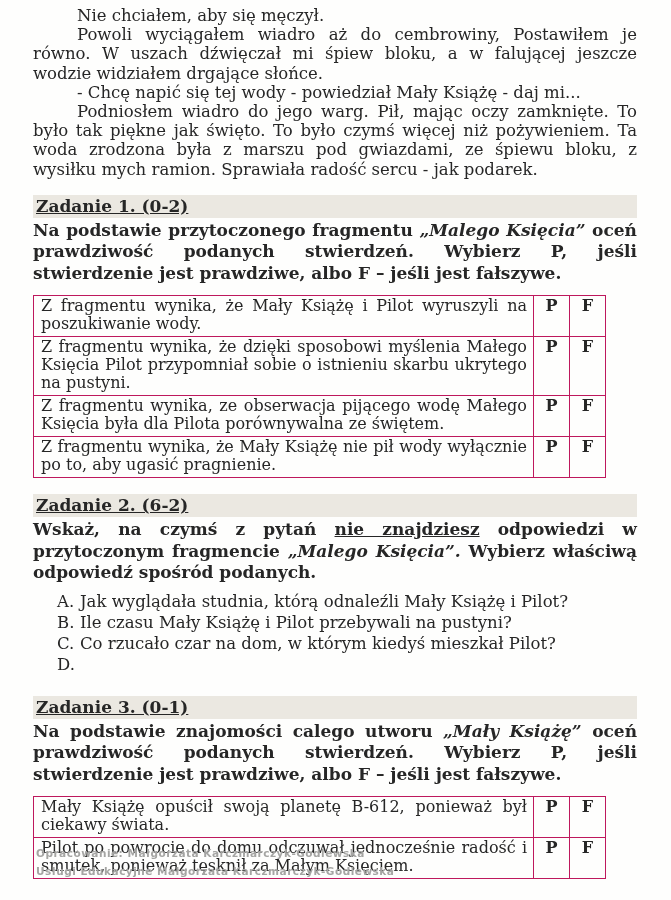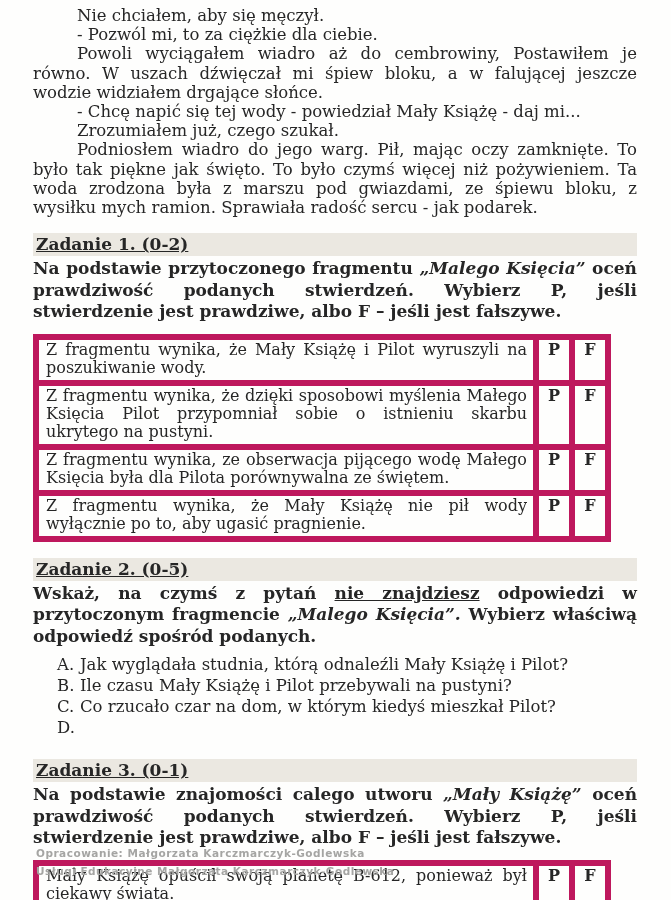--- a/index.html
+++ b/index.html
@@ -58,21 +58,21 @@
   .task-intro .u { text-decoration: underline; }
 
   
   table.tf-table {
     border-collapse: collapse;
     margin-top: 11px;
     width: 572px;
     table-layout: fixed;
   }
   table.tf-table td {
-    border: 6px solid #be185d;
+    border: 1px solid #be185d;
     font-size: 16px;
     line-height: 18px;
     padding: 1px 6px 3px 7px;
     vertical-align: top;
   }
   table.tf-table td.statement { width: 500px; text-align: justify; }
   table.tf-table td.pf {
     width: 36px;
     text-align: center;
     font-weight: bold;
@@ -107,24 +107,22 @@
     line-height: 17.5px;
   }
 </style>
 </head>
 <body>
 
 <div class="page">
 
   <div class="passage">
     <p>Nie chciałem, aby się męczył.</p>
-    <p>- Pozwól mi, to za ciężkie dla ciebie.</p>
     <p>Powoli wyciągałem wiadro aż do cembrowiny, Postawiłem je równo. W uszach dźwięczał mi śpiew bloku, a w falującej jeszcze wodzie widziałem drgające słońce.</p>
     <p>- Chcę napić się tej wody - powiedział Mały Książę - daj mi...</p>
-    <p>Zrozumiałem już, czego szukał.</p>
     <p>Podniosłem wiadro do jego warg. Pił, mając oczy zamknięte. To było tak piękne jak święto. To było czymś więcej niż pożywieniem. Ta woda zrodzona była z marszu pod gwiazdami, ze śpiewu bloku, z wysiłku mych ramion. Sprawiała radość sercu - jak podarek.</p>
   </div>
 
   <div class="task-heading mt-z1">Zadanie 1. (0-2)</div>
   <div class="task-intro"><span>Na podstawie przytoczonego fragmentu </span><span class="book-title">„Malego Księcia”</span><span> oceń prawdziwość podanych stwierdzeń. Wybierz P, jeśli stwierdzenie jest prawdziwe, albo F – jeśli jest fałszywe.</span></div>
 
   <table class="tf-table">
     <tbody>
       <tr>
         <td class="statement">Z fragmentu wynika, że Mały Książę i Pilot wyruszyli na poszukiwanie wody.</td>
@@ -142,21 +140,21 @@
         <td class="pf">F</td>
       </tr>
       <tr>
         <td class="statement">Z fragmentu wynika, że Mały Książę nie pił wody wyłącznie po to, aby ugasić pragnienie.</td>
         <td class="pf">P</td>
         <td class="pf">F</td>
       </tr>
     </tbody>
   </table>
 
-  <div class="task-heading mt-z2">Zadanie 2. (0-5)</div>
+  <div class="task-heading mt-z2">Zadanie 2. (6-2)</div>
   <div class="task-intro"><span>Wskaż, na czymś z pytań </span><span class="u">nie znajdziesz</span><span> odpowiedzi w przytoczonym fragmencie </span><span class="book-title">„Malego Księcia”.</span><span> Wybierz właściwą odpowiedź spośród podanych.</span></div>
 
   <ul class="options">
     <li>
       <span class="opt-letter">A.</span>
       <span>Jak wyglądała studnia, którą odnaleźli Mały Książę i Pilot?</span>
     </li>
     <li>
       <span class="opt-letter">B.</span>
       <span>Ile czasu Mały Książę i Pilot przebywali na pustyni?</span>

